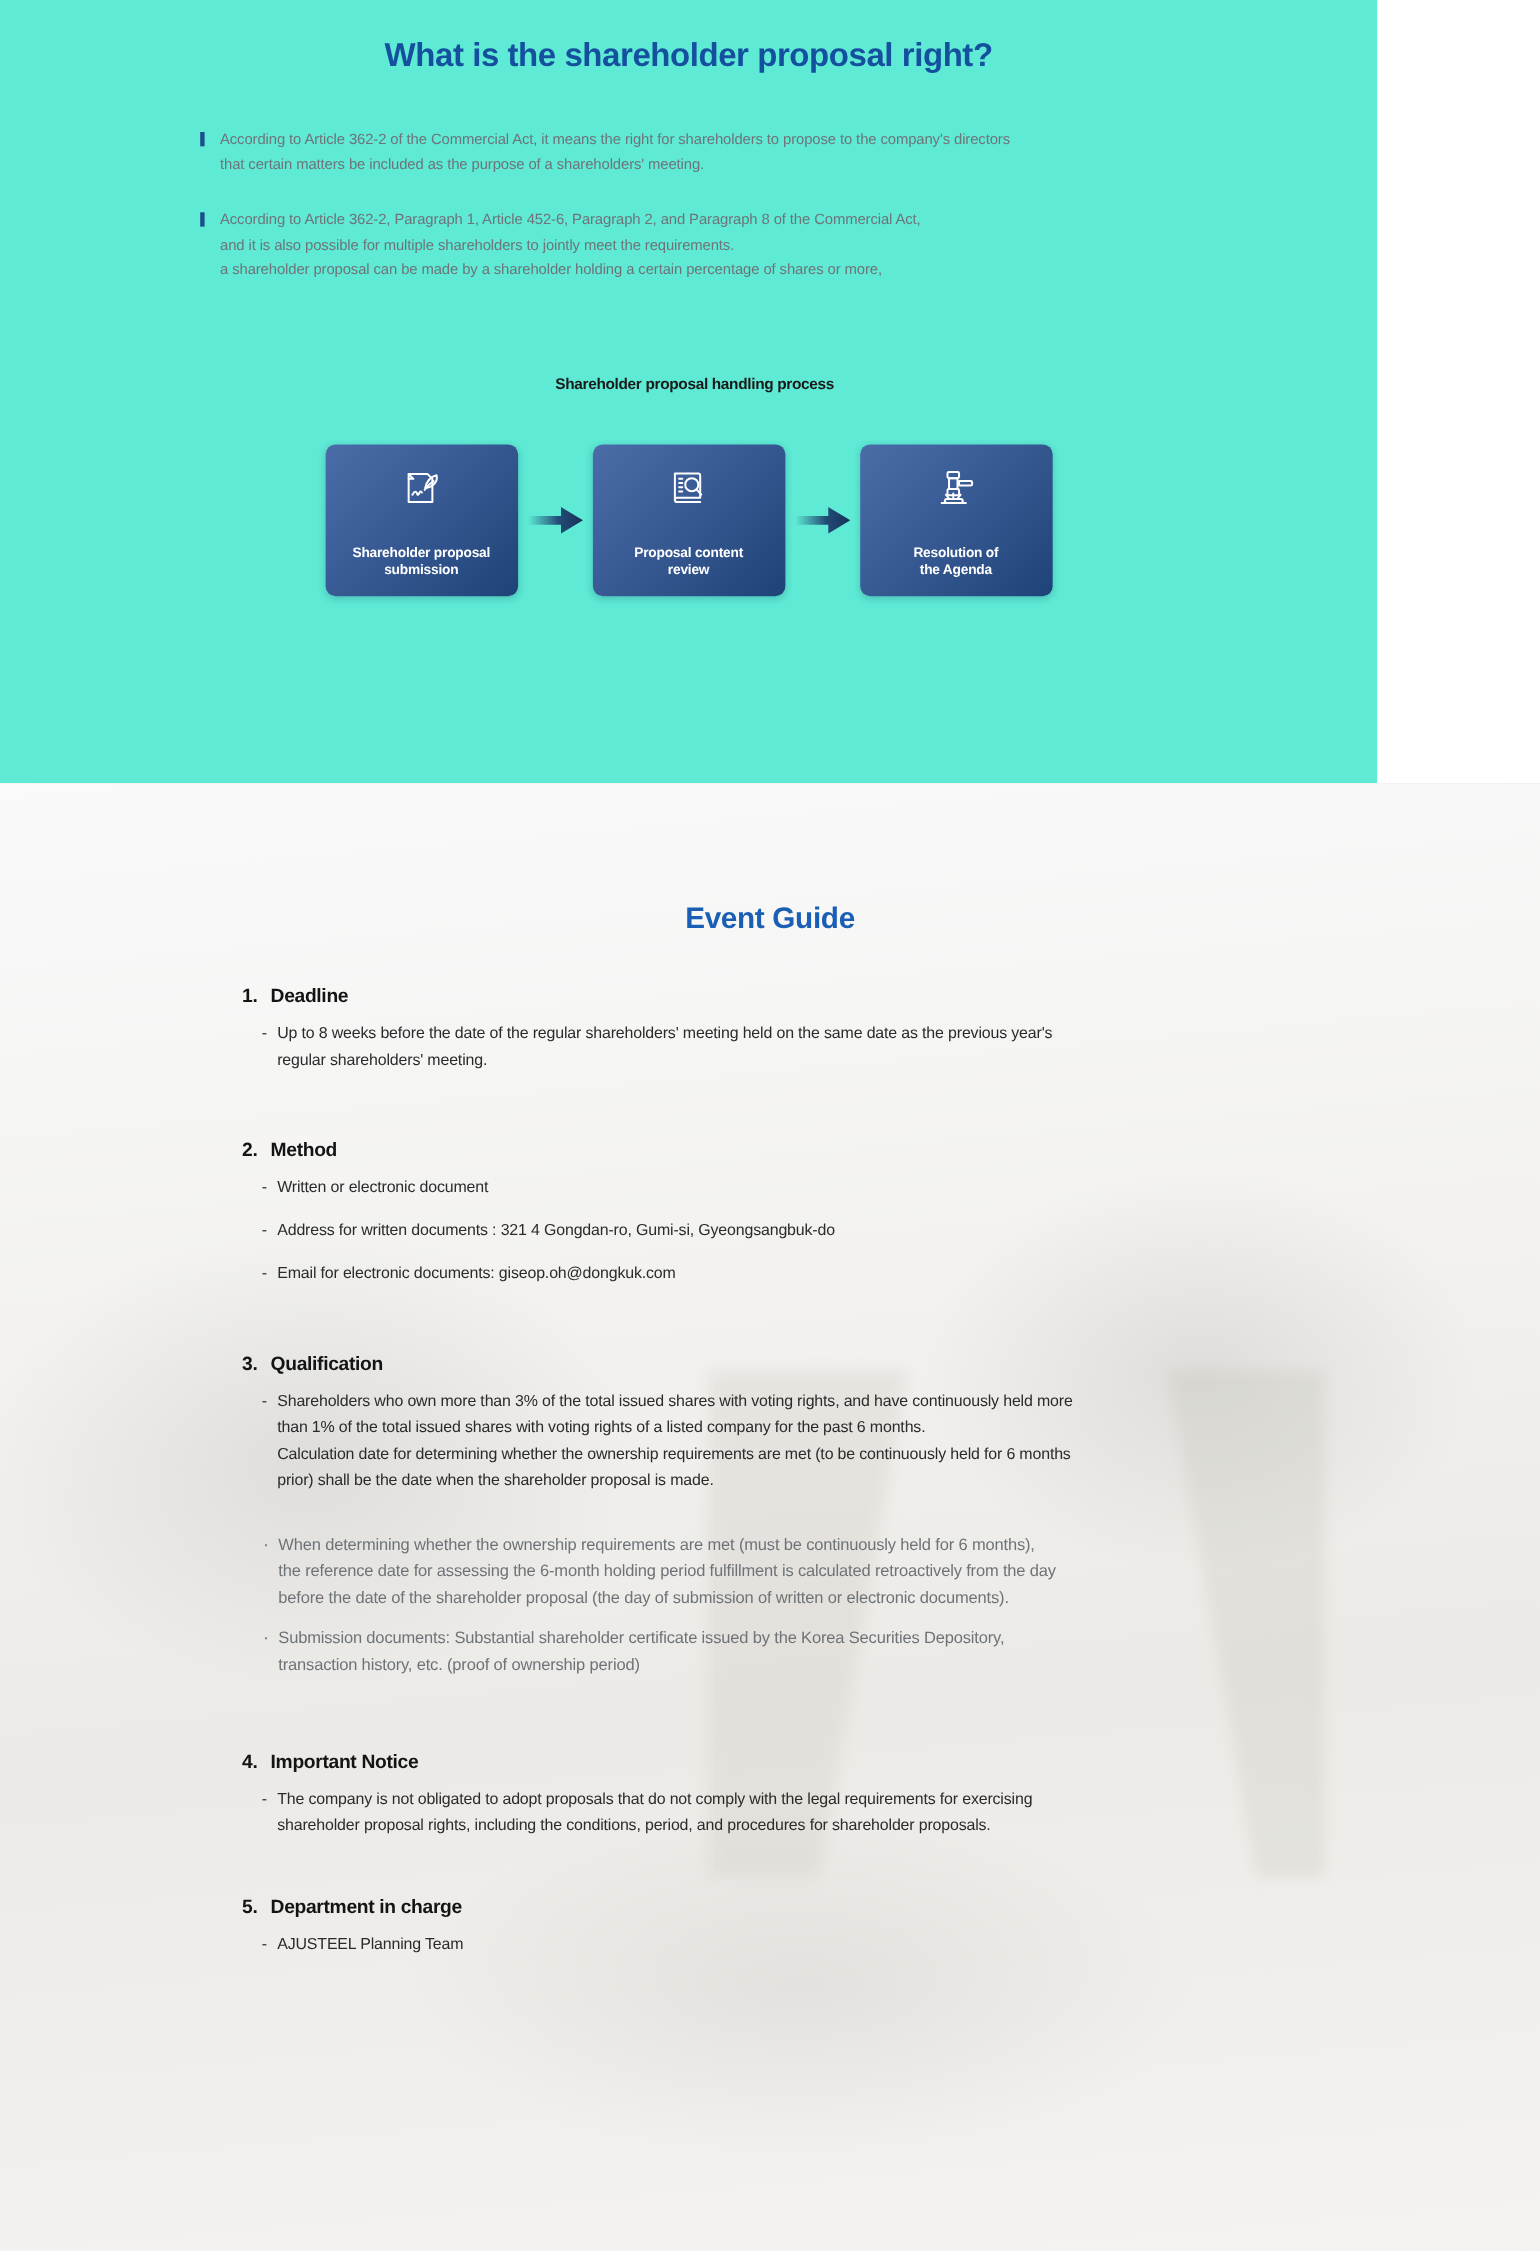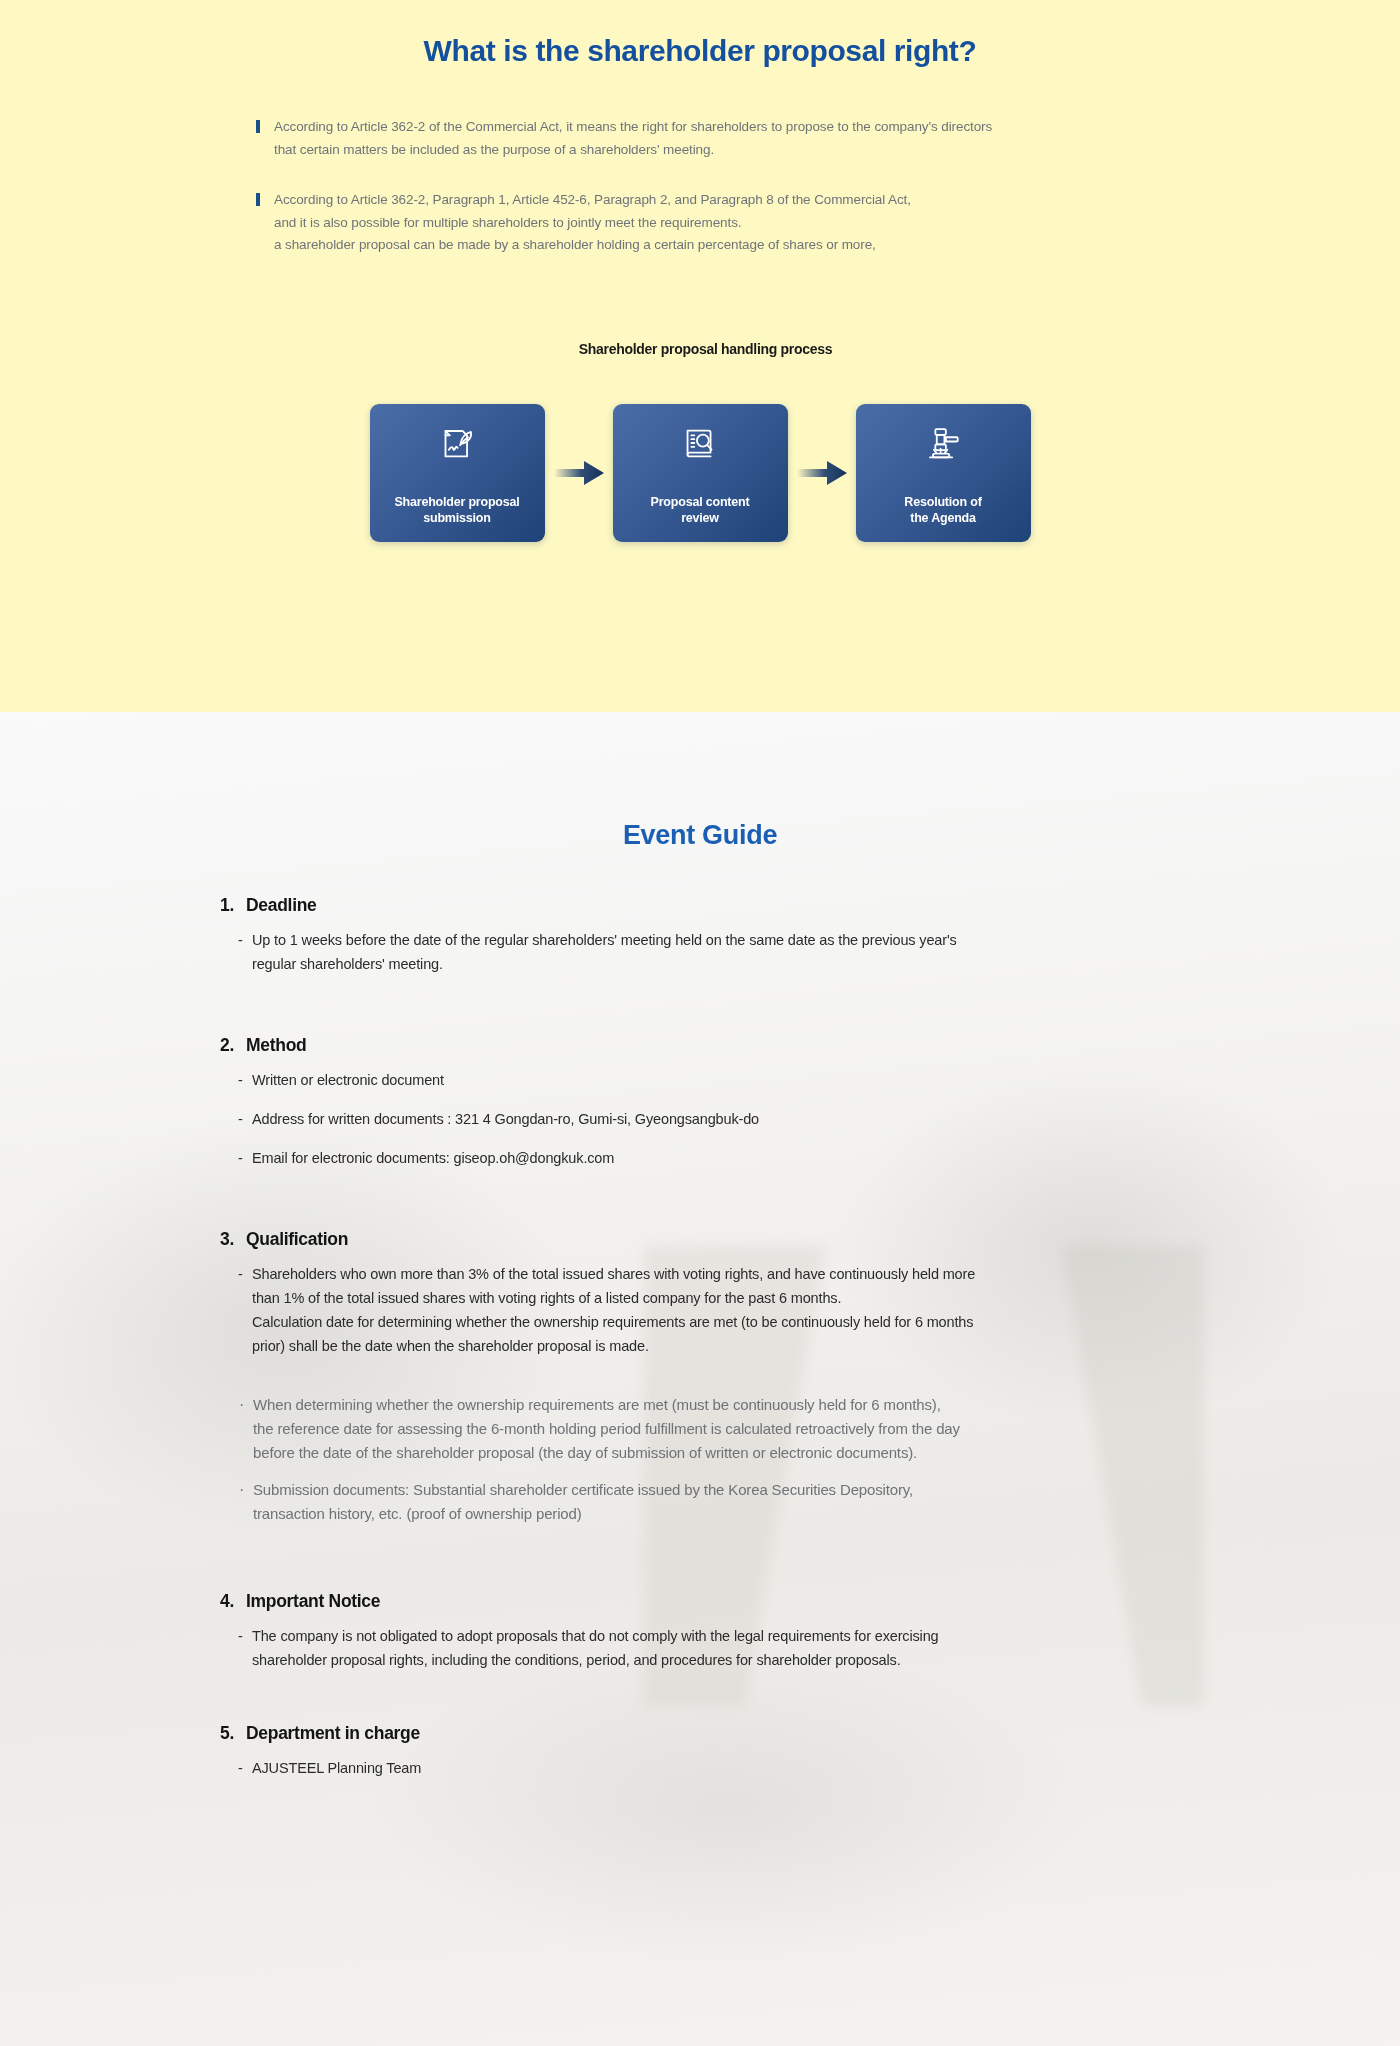--- a/index.html
+++ b/index.html
@@ -13,23 +13,23 @@
   .page {
     position: relative;
     width: 1400px;
     height: 2046px;
     overflow: hidden;
   }
 
   
   .section-top {
     position: relative;
-    width: 1400px;
+    width: 1252px;
     height: 712px;
-    background: #fef9c3;
+    background: #5eead4;
   }
 
   .main-title {
     text-align: center;
     font-size: 30px;
     font-weight: bold;
     color: #14509e;
     letter-spacing: -0.4px;
     padding-top: 34px;
   }
@@ -347,21 +347,21 @@
 
       <div class="guide-body">
 
         <div class="sec">
           <div class="sec-head">
             <span class="sec-num">1.</span>
             <span>Deadline</span>
           </div>
           <div class="sec-body">
             <div class="dash-item">
-              <span class="cont">Up to 1 weeks before the date of the regular shareholders' meeting held on the same date as the previous year's</span>
+              <span class="cont">Up to 8 weeks before the date of the regular shareholders' meeting held on the same date as the previous year's</span>
               <span class="cont">regular shareholders' meeting.</span>
             </div>
           </div>
         </div>
 
         <div class="gap-lg"></div>
 
         <div class="sec">
           <div class="sec-head">
             <span class="sec-num">2.</span>

